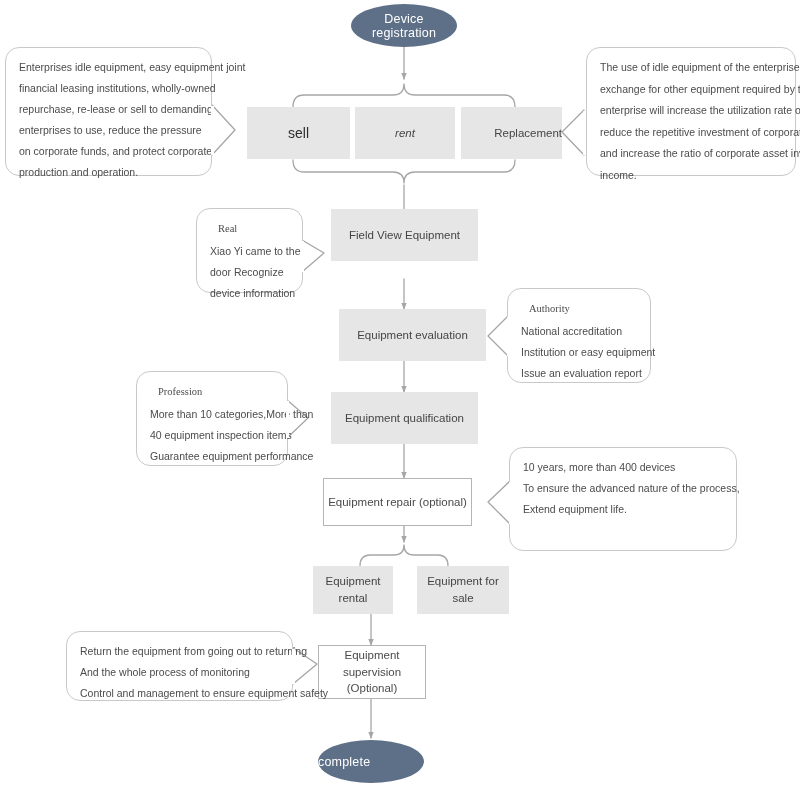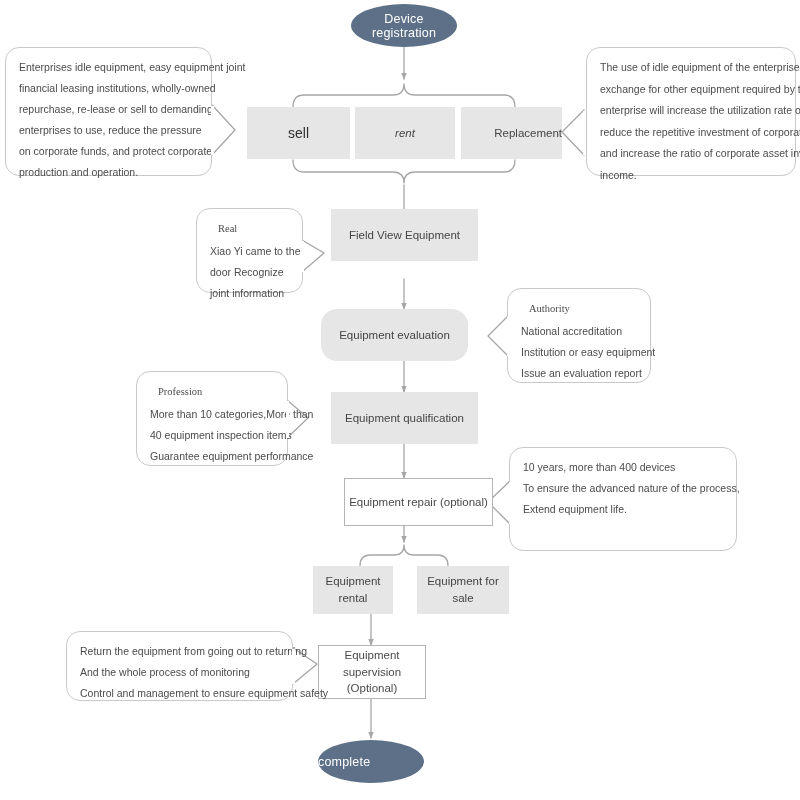--- a/index.html
+++ b/index.html
@@ -176,29 +176,29 @@
   </div>
 
   <div class="pbox" style="left:461px;top:107px;width:101px;height:52px;align-items:flex-end;">
     <span>Replacement</span>
   </div>
 
   <div class="pbox" style="left:331px;top:209px;width:147px;height:52px;">
     <span>Field View Equipment</span>
   </div>
 
-  <div class="pbox" style="left:321px;top:309px;width:147px;height:52px;border-radius:16px;">
+  <div class="pbox" style="left:339px;top:309px;width:147px;height:52px;">
     <span>Equipment evaluation</span>
   </div>
 
   <div class="pbox" style="left:331px;top:392px;width:147px;height:52px;">
     <span>Equipment qualification</span>
   </div>
 
-  <div class="pbox outlined" style="left:344px;top:478px;width:147px;height:46px;">
+  <div class="pbox outlined" style="left:323px;top:478px;width:147px;height:46px;">
     <span>Equipment repair (optional)</span>
   </div>
 
   <div class="pbox" style="left:313px;top:566px;width:80px;height:48px;">
     <span>Equipment  rental</span>
   </div>
 
   <div class="pbox" style="left:417px;top:566px;width:92px;height:48px;">
     <span>Equipment for sale</span>
   </div>
@@ -223,21 +223,21 @@
     <span class="nline">enterprise will increase the utilization rate of assets,</span>
     <span class="nline">reduce the repetitive investment of corporate assets,</span>
     <span class="nline">and increase the ratio of corporate asset investment</span>
     <span class="nline">income.</span>
   </div>
 
   <div class="note" style="left:196px;top:208px;width:107px;height:85px;">
     <span class="nline title">Real</span>
     <span class="nline">Xiao Yi came to the</span>
     <span class="nline">door  Recognize</span>
-    <span class="nline">joint information</span>
+    <span class="nline">device information</span>
   </div>
 
   <div class="note" style="left:507px;top:288px;width:144px;height:95px;">
     <span class="nline title">Authority</span>
     <span class="nline">National accreditation</span>
     <span class="nline">Institution or easy equipment</span>
     <span class="nline">Issue an evaluation report</span>
   </div>
 
   <div class="note" style="left:136px;top:371px;width:152px;height:95px;">

